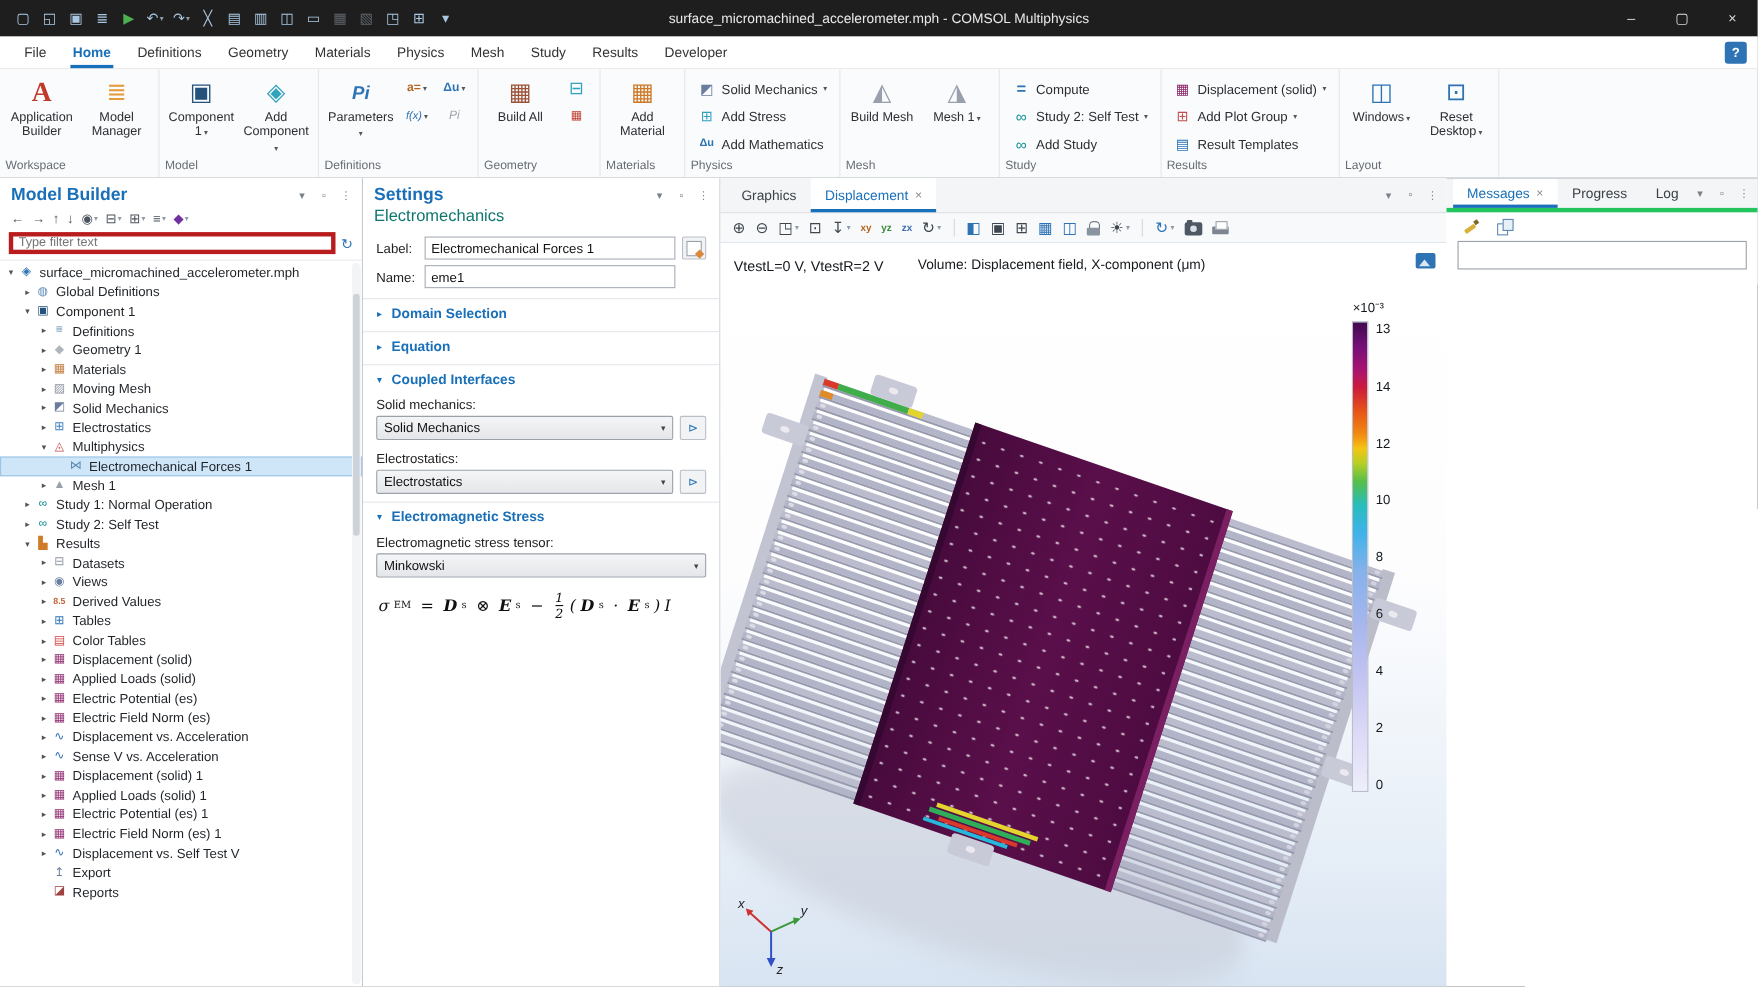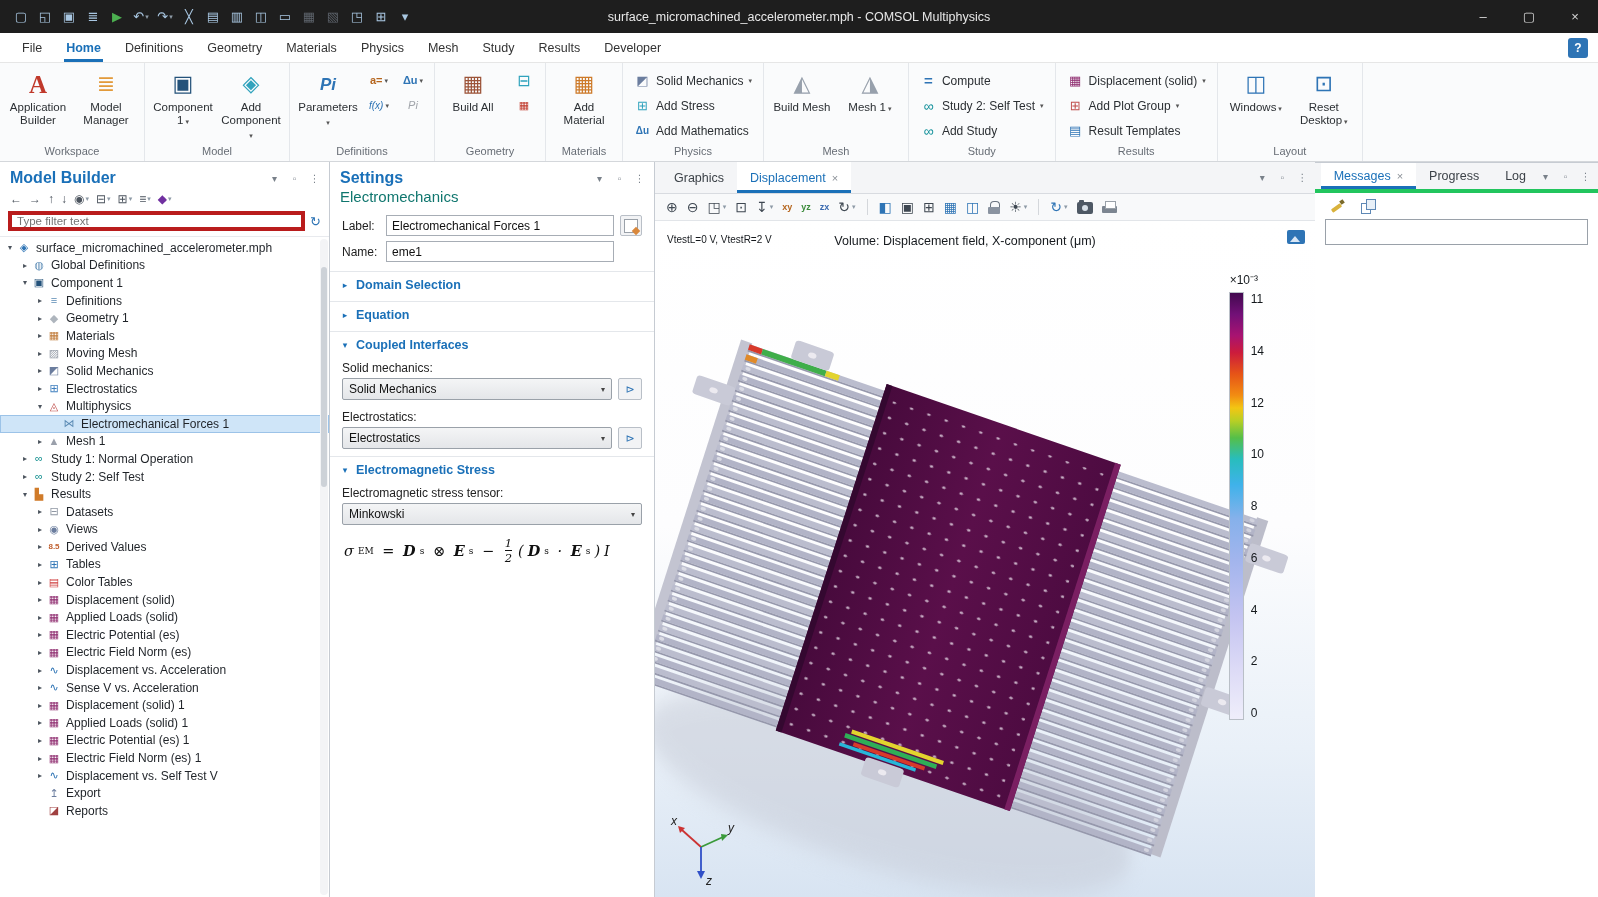--- a/index.html
+++ b/index.html
@@ -20,21 +20,21 @@
 .menubar{height:30px;background:#fff;display:flex;align-items:center;padding:0 10px;border-bottom:1px solid #e6e6e6;flex:0 0 auto}
 .menu-item{padding:0 12px;height:100%;display:flex;align-items:center;font-size:12.5px;color:#333;position:relative}
 .menu-item.active{color:#1a70b8;font-weight:bold}
 .menu-item.active::after{content:"";position:absolute;left:10px;right:10px;bottom:0;height:3px;background:#1a70b8}
 .help-btn{margin-left:auto;width:20px;height:20px;background:#2e74b5;color:#fff;border-radius:3px;display:flex;align-items:center;justify-content:center;font-size:12px;font-weight:bold}
 
 
 .ribbon{height:99px;background:#fafbfc;border-bottom:1px solid #d4d7db;display:flex;align-items:stretch;flex:0 0 auto;overflow:hidden}
 .rgroup{display:flex;flex-direction:column;border-right:1px solid #e4e7eb;padding:2px 5px 0}
 .ritems{flex:1;display:flex;align-items:stretch;gap:2px}
-.rlabel{height:18px;font-size:11px;color:#676d75;text-align:center;padding-top:2px;white-space:nowrap}
+.rlabel{height:18px;font-size:11px;color:#676d75;text-align:left;padding-top:2px;white-space:nowrap}
 .rlarge{width:66px;display:flex;flex-direction:column;align-items:center;padding-top:5px;border-radius:3px}
 .rlarge .ric{height:28px;display:flex;align-items:center;justify-content:center;font-size:22px}
 .rtext{font-size:11.5px;color:#2b2f33;text-align:center;line-height:13px;margin-top:3px;max-width:64px}
 .rsmallcol{display:flex;flex-direction:column;justify-content:flex-start;padding-top:4px;gap:2px}
 .rsmall{height:23px;display:flex;align-items:center;gap:5px;padding:0 6px;border-radius:3px;font-size:12px;color:#2b2f33;white-space:nowrap}
 .rsmall .ric{width:17px;font-size:13px;display:flex;justify-content:center;align-items:center}
 .rgrid{display:grid;align-content:flex-start;gap:2px;padding-top:4px}
 .rgbtn{height:23px;min-width:32px;display:flex;align-items:center;justify-content:center;gap:2px;border-radius:3px;padding:0 4px}
 .caret{font-size:7px;color:#555}
 .ric::before{display:block;line-height:1}
@@ -144,21 +144,21 @@
 .gtab.active{color:#1a70b8;background:#fff}
 .gtab.active::after{content:"";position:absolute;left:0;right:0;bottom:0;height:3px;background:#1a70b8}
 .tab-close{color:#8a9097;font-size:11px}
 .gicons{margin-left:auto;display:flex;gap:7px;color:#79818a;font-size:10px;align-items:center}
 .gtoolbar{height:27px;background:#f8f9fa;border-bottom:1px solid #e2e5e9;display:flex;align-items:center;padding:0 8px;gap:3px;flex:0 0 auto}
 .gbtn{display:flex;align-items:center;padding:1px 3px;border-radius:2px;color:#3e4751;font-size:14px;gap:1px}
 .gbtn .glyph{line-height:1}
 .gbtn .glyph.small{font-size:9px;font-weight:bold}
 .gsep{width:1px;height:16px;background:#d4d7db;margin:0 5px}
 .plot{flex:1;position:relative;background:linear-gradient(180deg,#ffffff 0%,#fdfdfe 45%,#e9f0f8 78%,#d8e4f2 100%);min-height:0;overflow:hidden}
-.anno-left{position:absolute;top:13px;left:12px;font-size:10px;color:#15191d}
+.anno-left{position:absolute;top:13px;left:12px;font-size:13px;color:#15191d}
 .anno-center{position:absolute;top:13px;left:47%;transform:translateX(-50%);font-size:12.5px;color:#15191d;white-space:nowrap}
 .thumb-icon{position:absolute;top:9px;right:10px;width:18px;height:14px;background:#2e74b5;border-radius:2px}
 .thumb-icon::after{content:"";position:absolute;left:3px;bottom:2px;border-left:5px solid transparent;border-right:5px solid transparent;border-bottom:6px solid #d8e6f5}
 .plot-svg{position:absolute;inset:0;width:100%;height:100%}
 .legend{position:absolute;right:24px;top:50px;width:62px}
 .legend-exp{font-size:12px;color:#15191d;margin-bottom:4px;padding-left:1px}
 .legend-body{position:relative;height:428px}
 .legend-bar{position:absolute;left:0;top:0;width:15px;height:100%;border:1px solid #b9bfc7;
 background:linear-gradient(180deg,#42094f 0%,#721077 5%,#a81371 10%,#cc1c3c 14%,#e65417 19%,#f28c12 24%,#f3c613 27%,#b8cf25 30%,#55bf49 34%,#28bdbd 39%,#3fb2ea 45%,#86b1eb 53%,#a3b5ed 63%,#c4c4f1 76%,#dcdaf6 88%,#efeefb 100%)}
 .legend-ticks{position:absolute;left:22px;top:7px;bottom:7px;width:34px}
@@ -1037,21 +1037,21 @@
 
           <div class="anno-left">VtestL=0 V, VtestR=2 V</div>
           <div class="anno-center">Volume: Displacement field, X-component (μm)</div>
           <div class="thumb-icon"></div>
 
           <div class="legend">
             <div class="legend-exp">×10⁻³</div>
             <div class="legend-body">
               <div class="legend-bar"></div>
               <div class="legend-ticks">
-                  <div class="ltick" style="top: 0%;">11</div>
+                  <div class="ltick" style="top: 0%;">13</div>
                   <div class="ltick" style="top: 12.5%;">14</div>
                   <div class="ltick" style="top: 25%;">12</div>
                   <div class="ltick" style="top: 37.5%;">10</div>
                   <div class="ltick" style="top: 50%;">8</div>
                   <div class="ltick" style="top: 62.5%;">6</div>
                   <div class="ltick" style="top: 75%;">4</div>
                   <div class="ltick" style="top: 87.5%;">2</div>
                   <div class="ltick" style="top: 100%;">0</div>
                 </div>
             </div>

